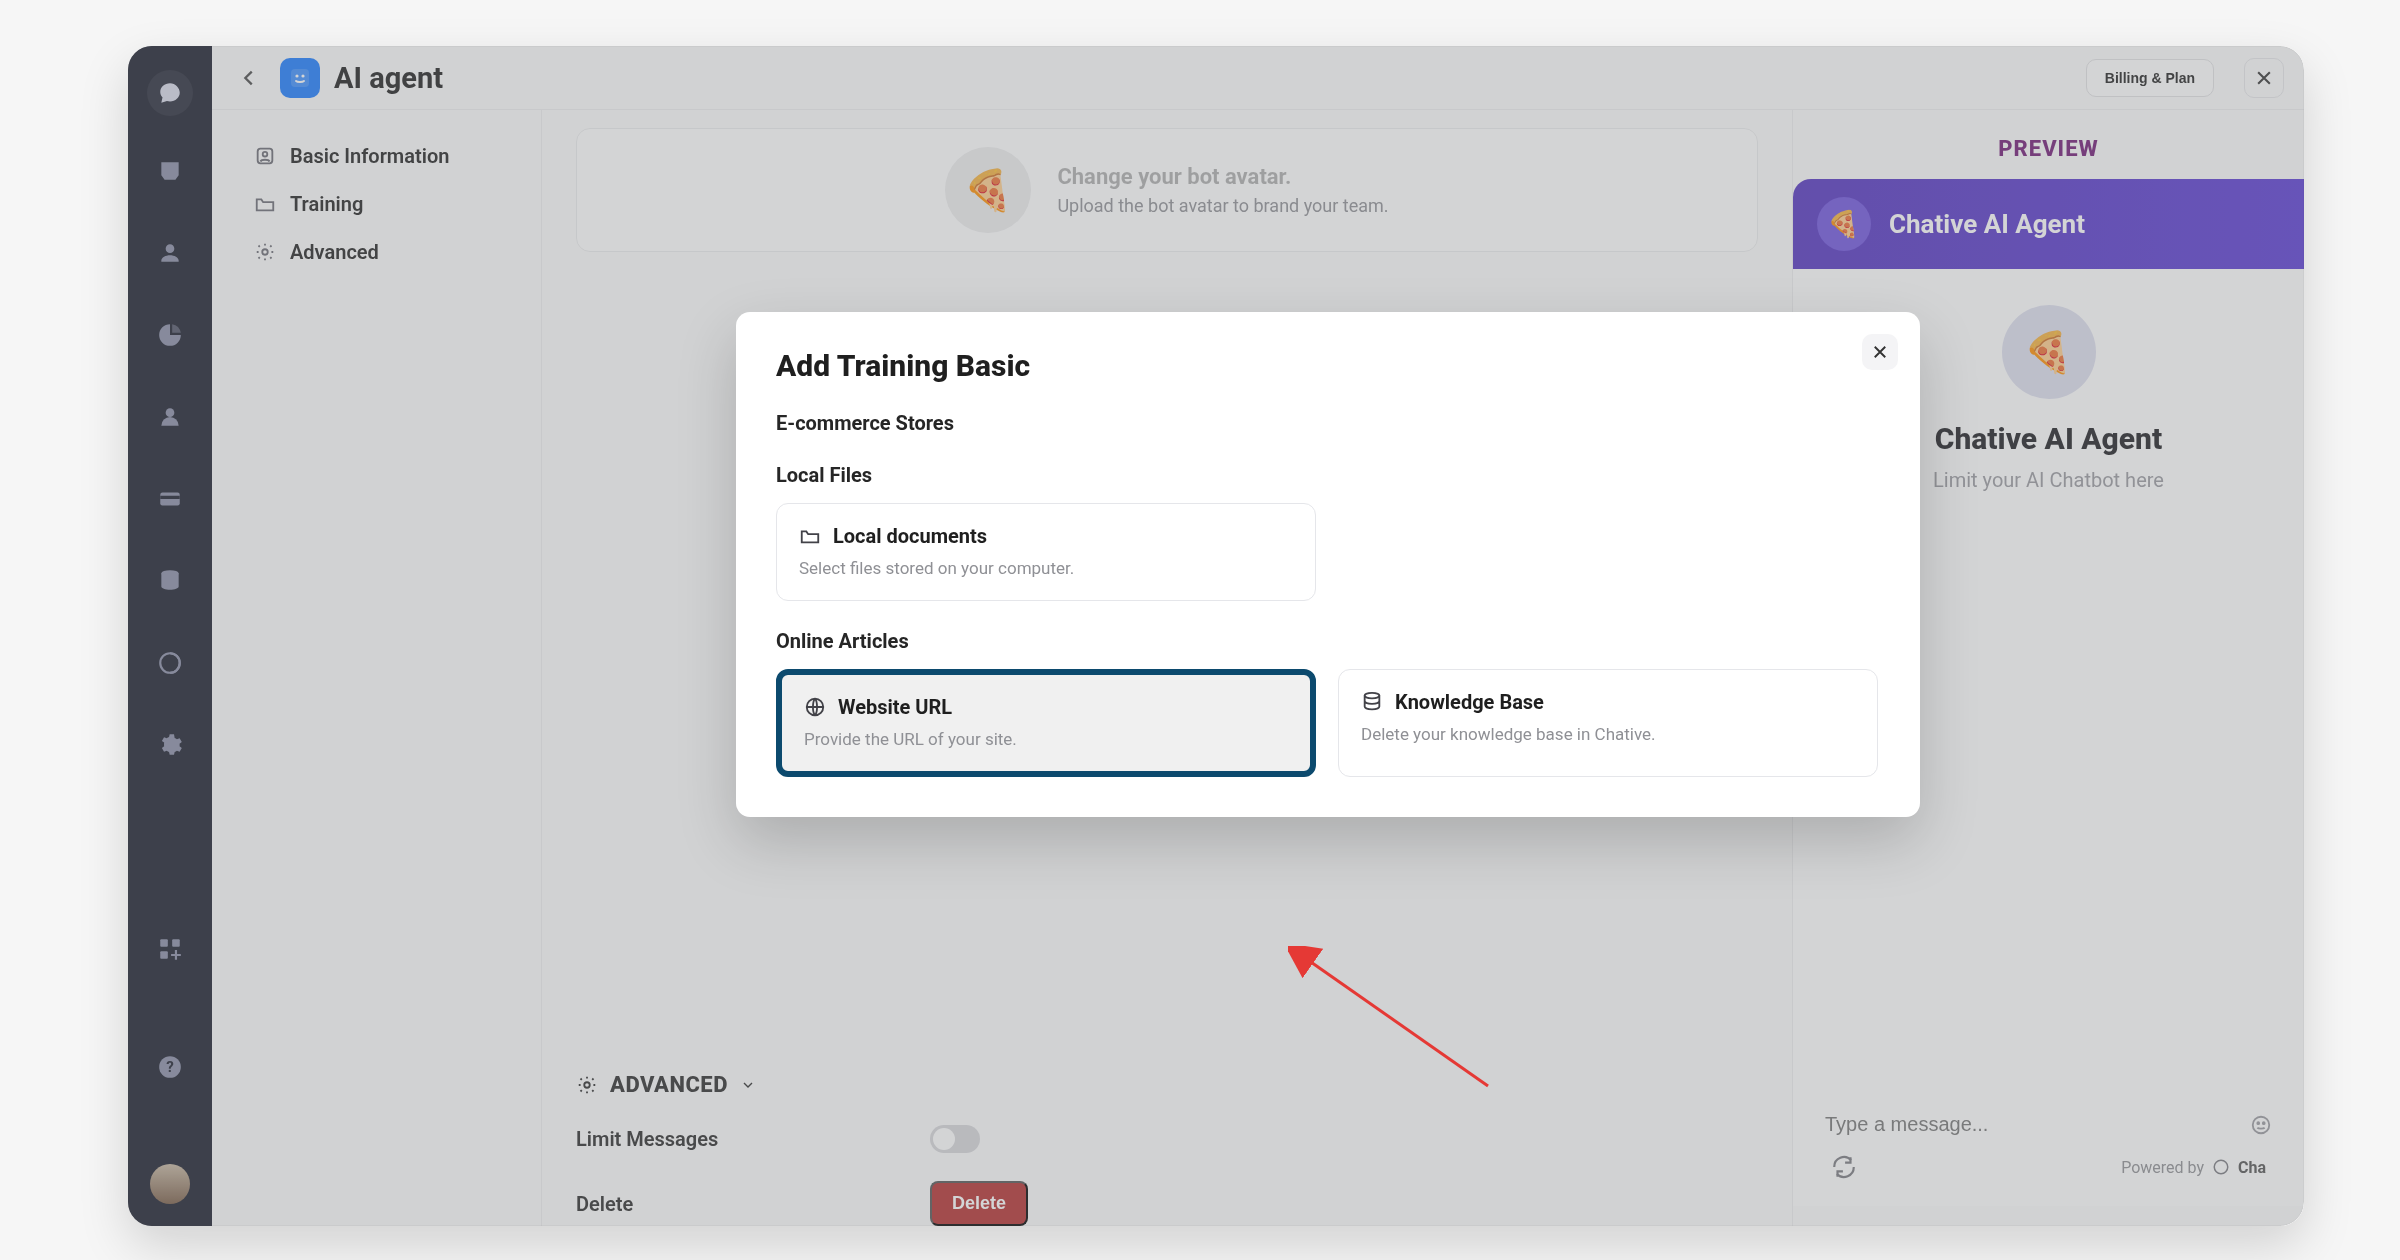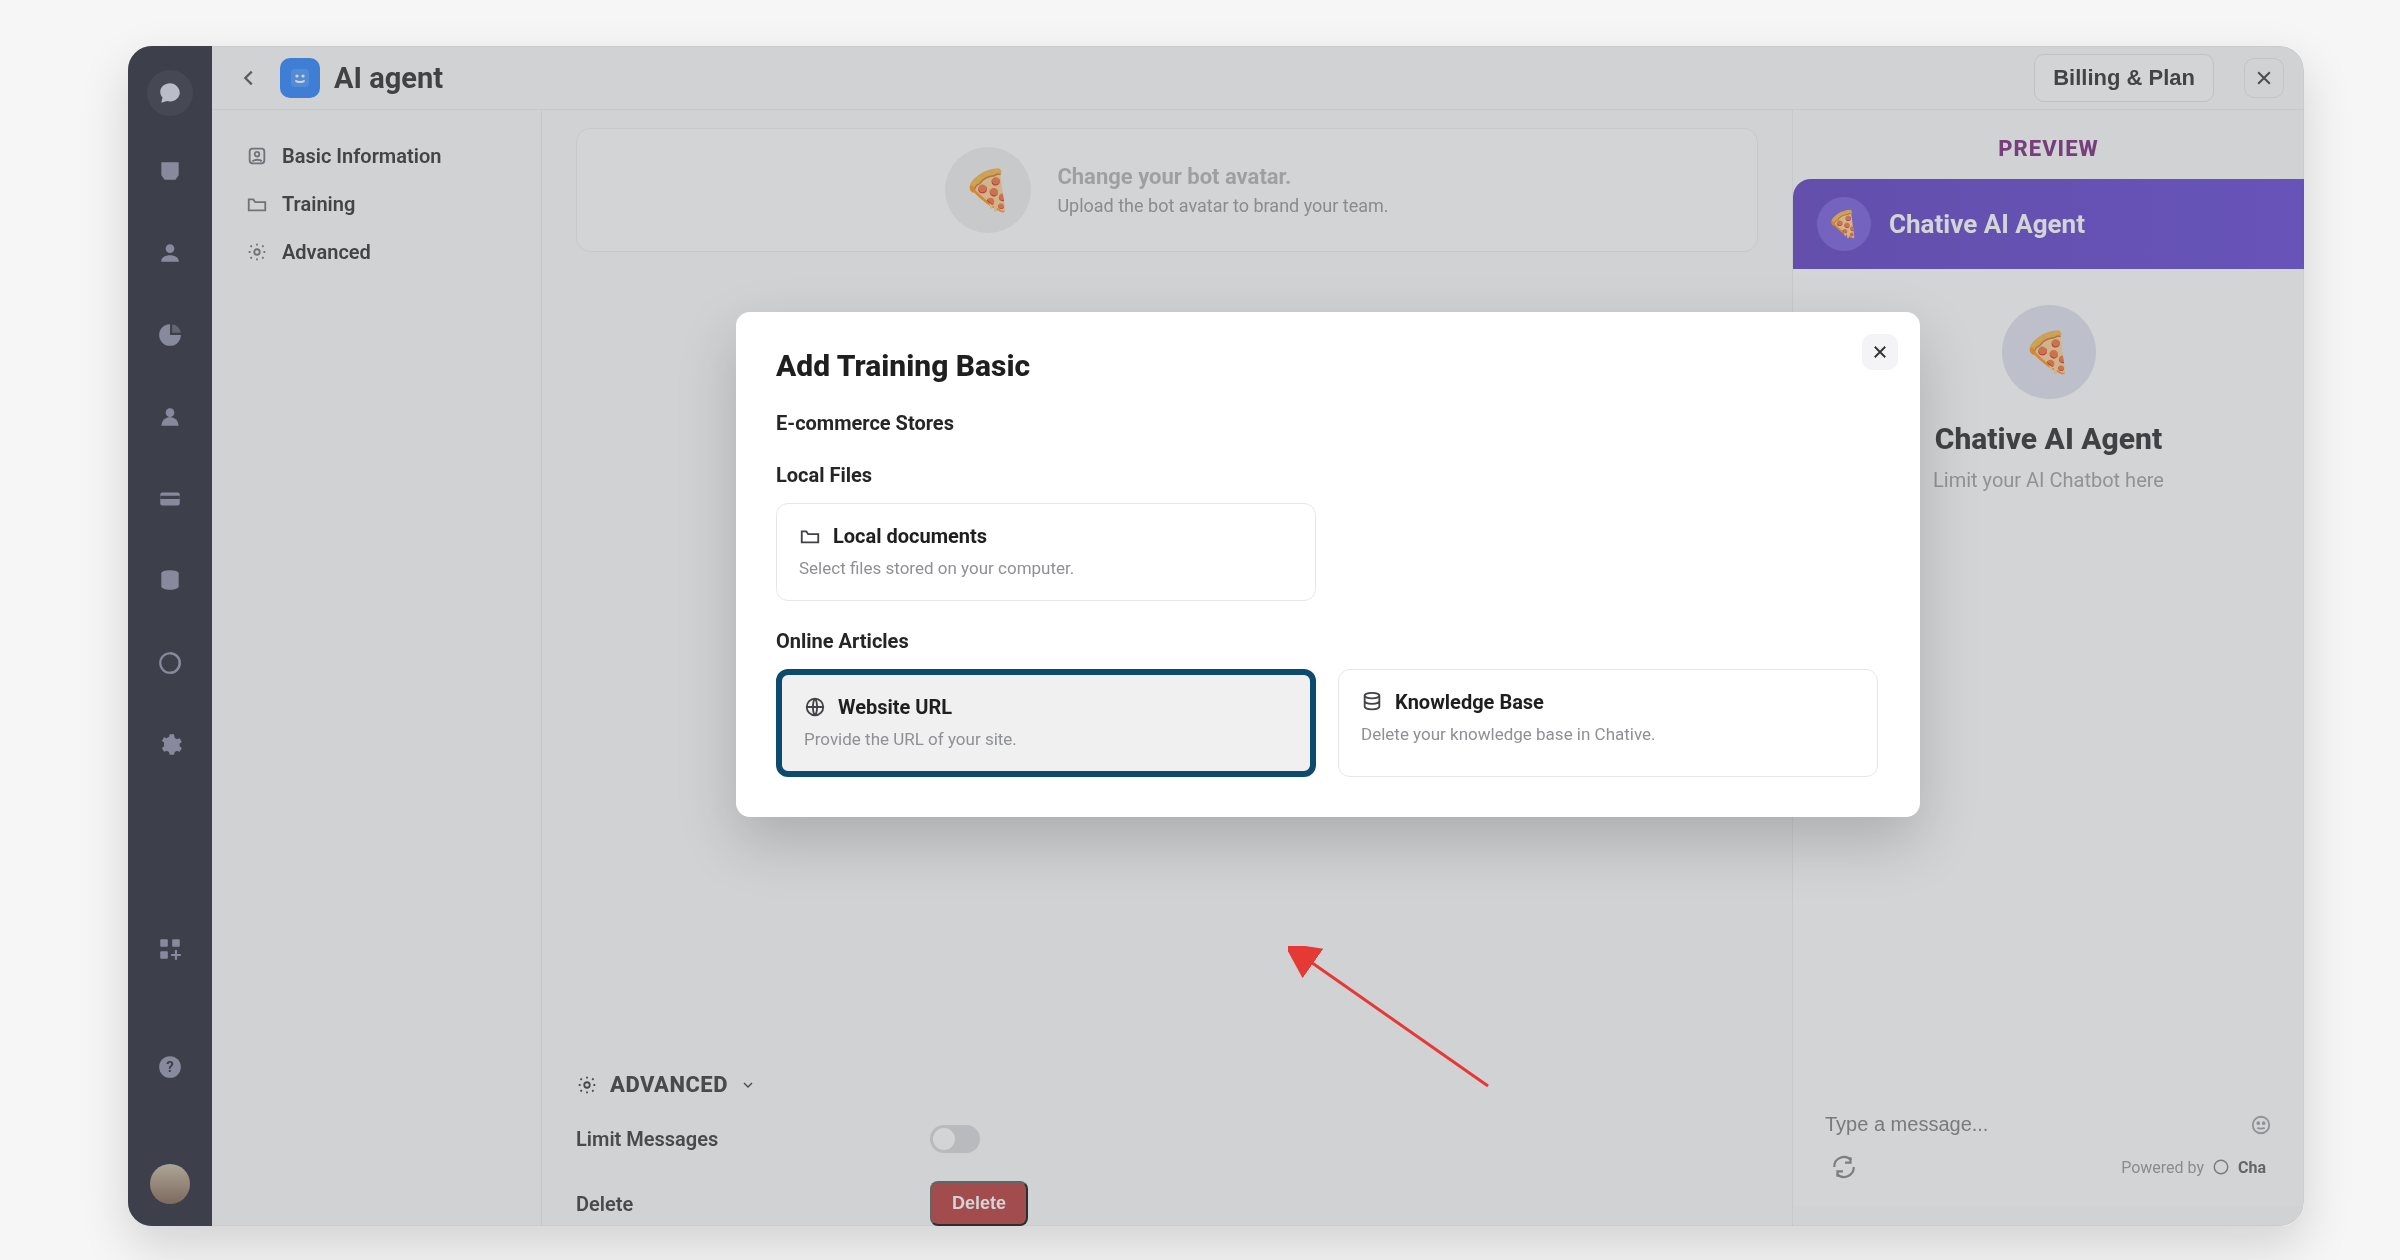--- a/index.html
+++ b/index.html
@@ -86,34 +86,34 @@
     color:#4a4a4a;
   }
   .topbar .app-chip{
     width:40px; height:40px; border-radius:10px;
     background:#1b7cff; display:flex; align-items:center; justify-content:center; color:#fff;
   }
   .topbar .title{ font-size: 29px; font-weight: 700; color:#202020; }
   .topbar .spacer{ flex:1; }
   .topbar .btn{
     border:1px solid #e2e2e4; background:#fff; color:#222;
-    padding: 10px 18px; border-radius:10px; font-weight:600; font-size:22px;
+    padding: 10px 18px; border-radius:10px; font-weight:600; font-size:14px;
   }
   .topbar .close{
     width:40px; height:40px; display:flex; align-items:center; justify-content:center;
     border:1px solid #e7e7ea; border-radius:10px;
     color:#333; margin-left: 16px;
   }
 
   .body{
     flex:1; display:flex; min-height:0;
   }
   .side{
     width: 330px; border-right:1px solid #efeff0;
-    padding: 22px 20px;
+    padding: 22px 28px;
   }
   .side .item{
     display:flex; align-items:center; gap:14px;
     padding: 12px 14px; color:#222; font-size:20px; font-weight:600;
     border-radius:10px;
   }
   .side .item svg{ width:22px; height:22px; color:#6b6b73; }
 
   .main{
     flex:1; padding: 18px 34px 0 34px; overflow:hidden;

